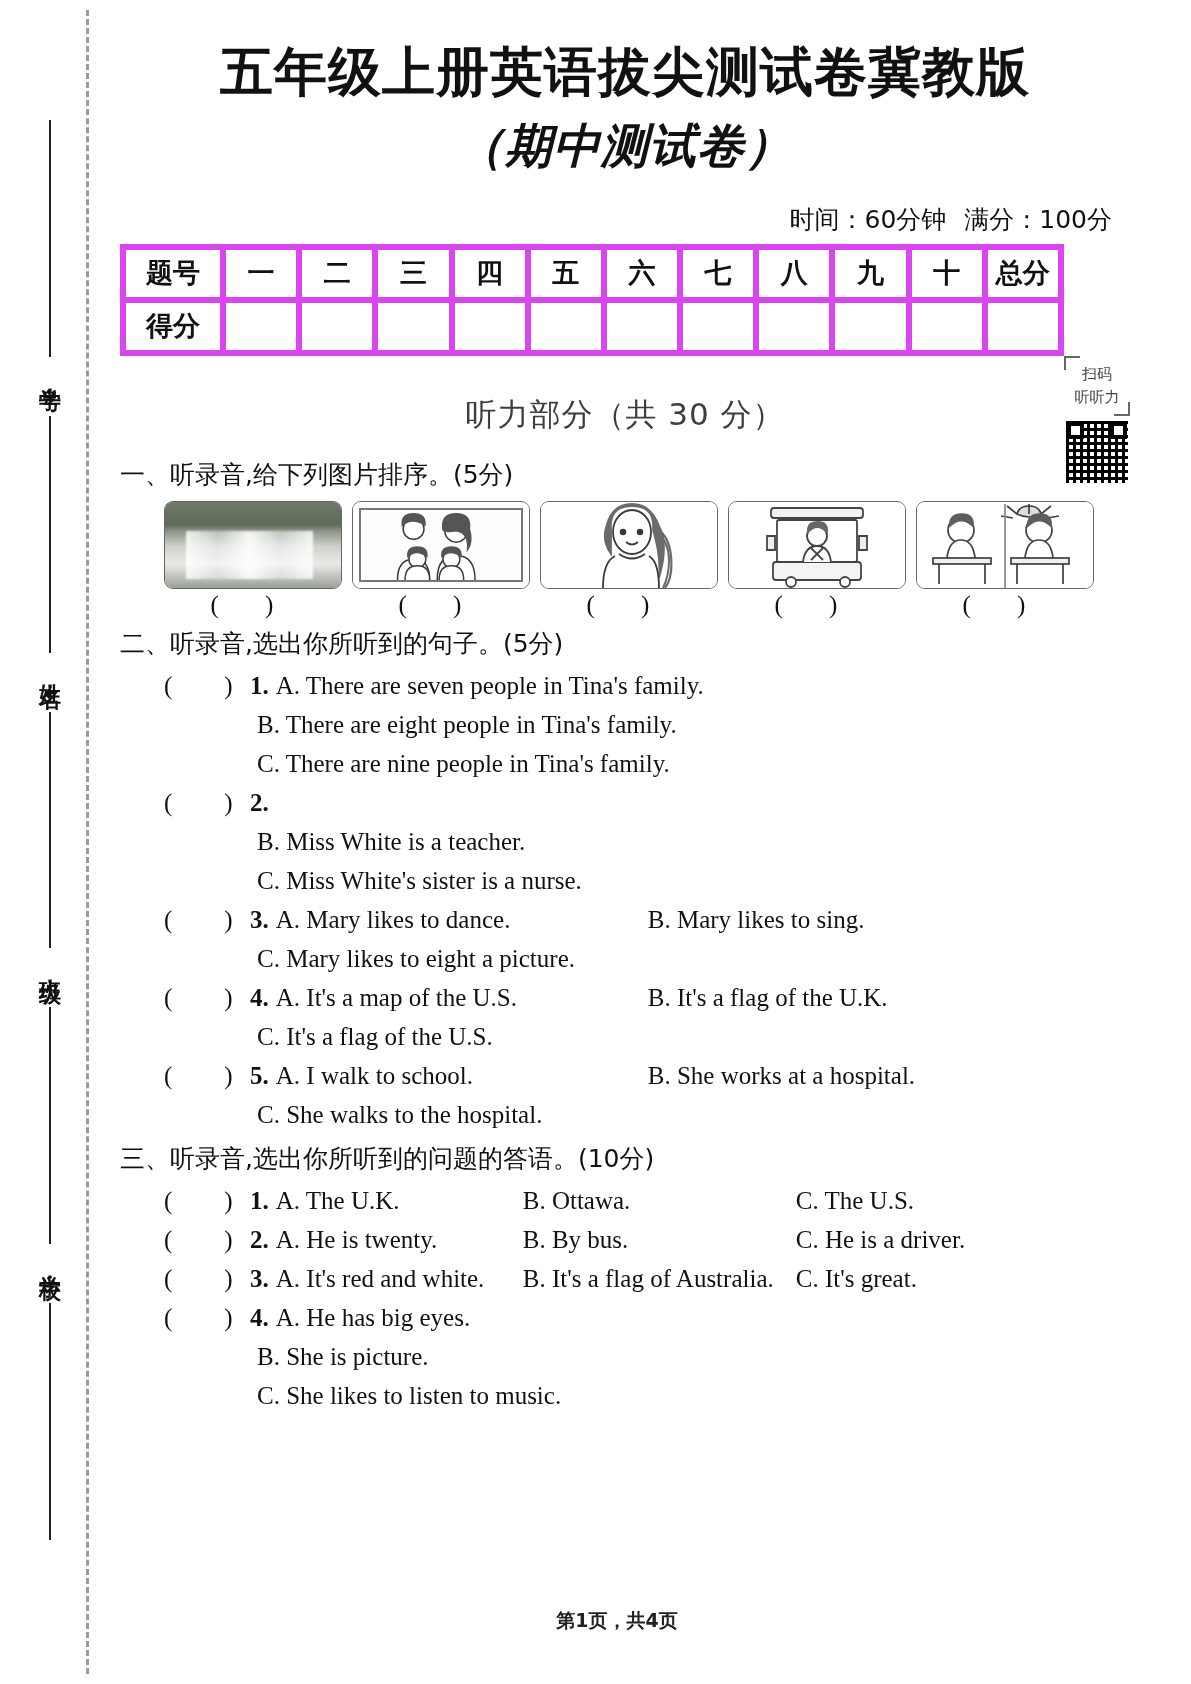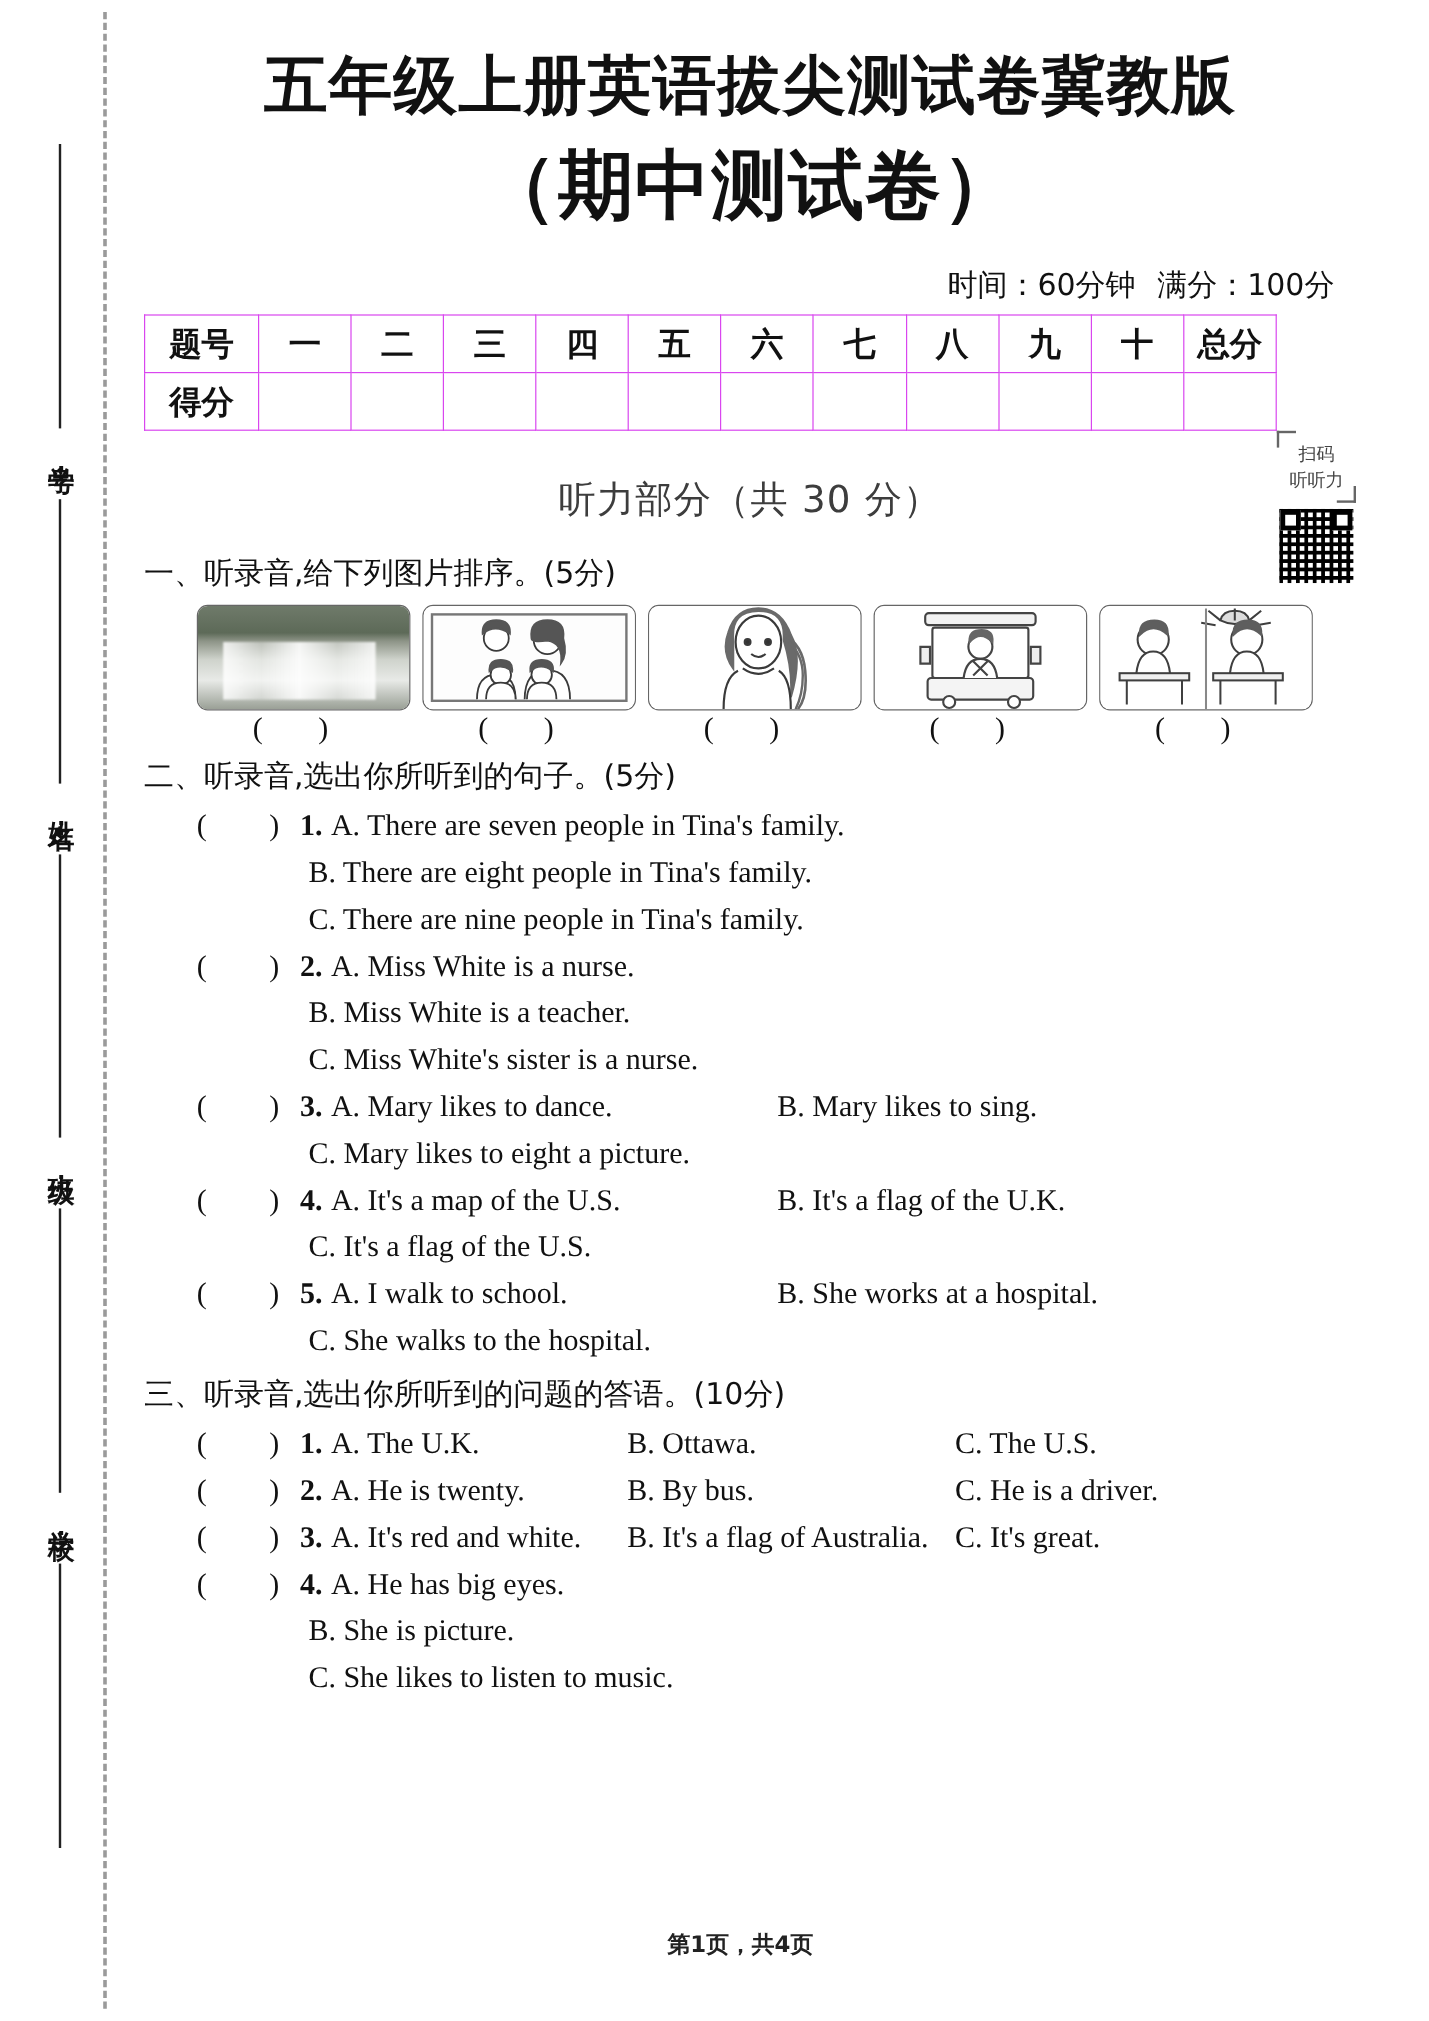--- a/index.html
+++ b/index.html
@@ -70,24 +70,25 @@
     font-size: 53px;
     letter-spacing: 1px;
     margin-top: 42px;
     line-height: 1.15;
     white-space: nowrap;
   }
   .title-sub {
     text-align: center;
     font-family: "DejaVu Sans", "Liberation Sans", sans-serif;
     font-weight: bold;
-    font-size: 63px;
+    font-size: 47px;
     letter-spacing: 1px;
     margin-top: 16px;
     line-height: 1.15;
+    font-style: italic;
   }
 
   
   .meta-line {
     text-align: right;
     font-family: "DejaVu Sans", "Liberation Sans", sans-serif;
     font-size: 25px;
     margin-top: 30px;
     padding-right: 18px;
     white-space: nowrap;
@@ -95,21 +96,21 @@
   .meta-line span { margin-left: 10px; }
 
   
   .score-table {
     margin-top: 8px;
     width: 944px;
     border-collapse: collapse;
     table-layout: fixed;
   }
   .score-table td {
-    border: 1px solid #d946ef;
+    border: 6px solid #d946ef;
     height: 45px;
     text-align: center;
     vertical-align: middle;
     font-family: "DejaVu Sans", "Liberation Sans", sans-serif;
     font-weight: bold;
     font-size: 27px;
   }
   .score-table td.lead { width: 92px; }
 
   
@@ -473,21 +474,20 @@
       <span class="opt">B. There are eight people in Tina's family.</span>
     </div>
     <div class="q-line">
       <span class="q-indent"></span>
       <span class="opt">C. There are nine people in Tina's family.</span>
     </div>
 
     <div class="q-line">
       <span class="q-brk"><span class="lp">(</span>)</span>
       <span class="q-num">2.</span>
-      <span class="opt">A. Miss White is a nurse.</span>
     </div>
     <div class="q-line">
       <span class="q-indent"></span>
       <span class="opt">B. Miss White is a teacher.</span>
     </div>
     <div class="q-line">
       <span class="q-indent"></span>
       <span class="opt">C. Miss White's sister is a nurse.</span>
     </div>
 

